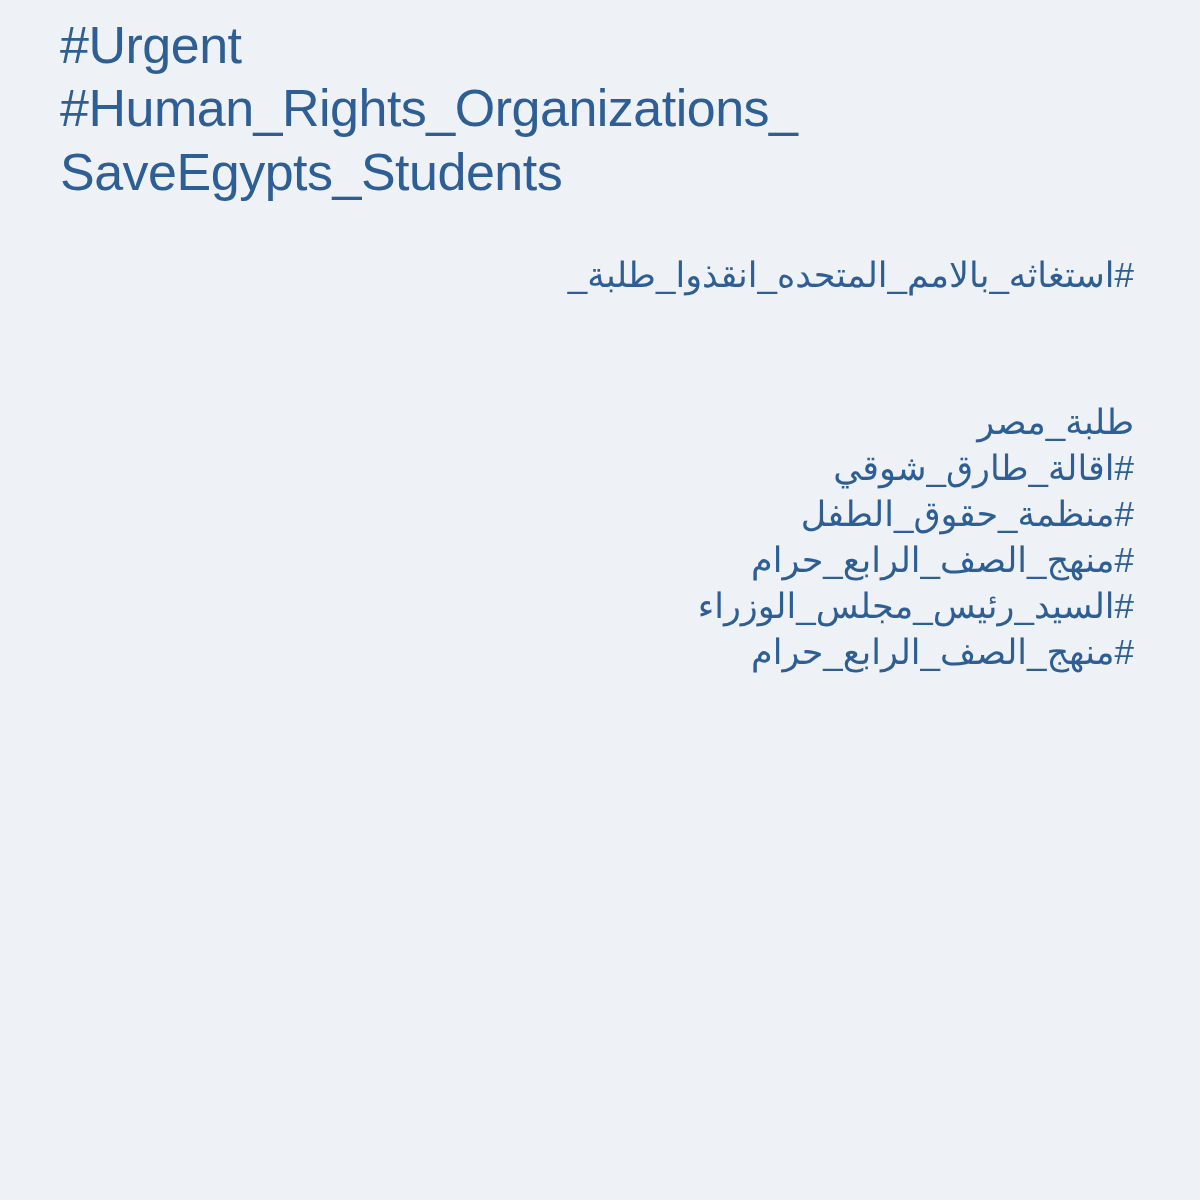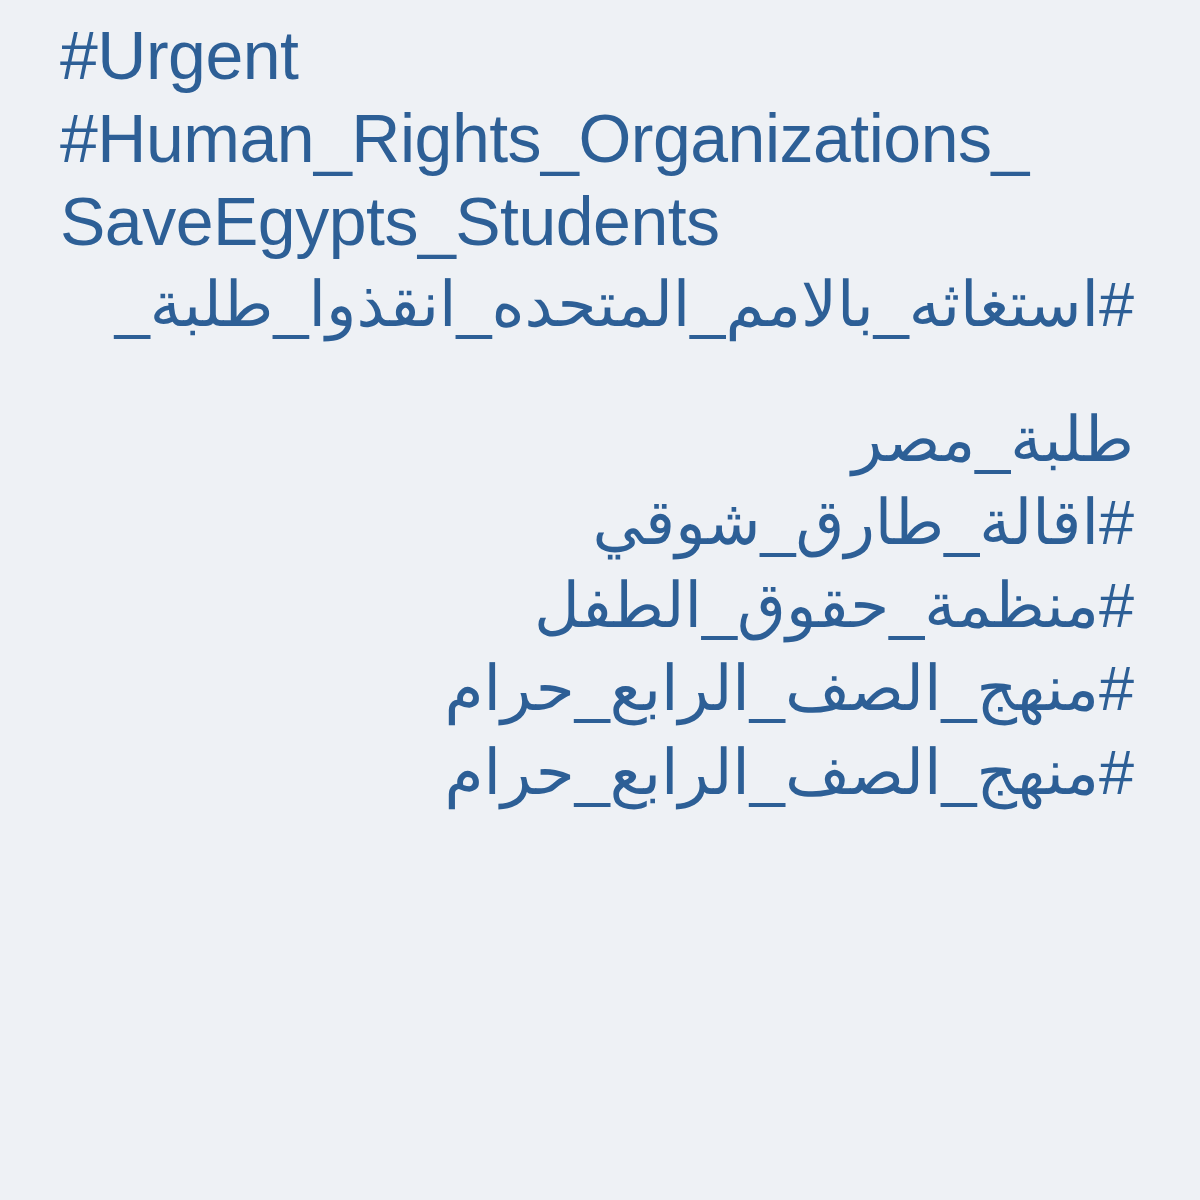--- a/index.html
+++ b/index.html
@@ -25,38 +25,39 @@
     left: 0;
     top: 0;
     width: 1200px;
     padding: 14px 60px 0 60px;
     box-sizing: border-box;
   }
   .ltr-block {
     direction: ltr;
     text-align: left;
     color: #2d5f96;
-    font-size: 68px;
+    font-size: 52px;
     line-height: 1.22;
     font-weight: 400;
     letter-spacing: -0.5px;
     word-break: break-word;
   }
   .ltr-line {
     display: block;
     white-space: pre-wrap;
   }
   .rtl-block {
     direction: rtl;
     text-align: right;
     color: #2d5f96;
-    font-size: 63px;
+    font-size: 35px;
     line-height: 1.32;
     font-weight: 400;
     padding-right: 6px;
+    margin-top: 48px;
   }
   .rtl-line {
     display: block;
     white-space: pre-wrap;
   }
   .gap {
     display: block;
     height: 52px;
   }
   .clipped {
@@ -80,18 +81,19 @@
       <span class="rtl-line">#استغاثه_بالامم_المتحده_انقذوا_طلبة_</span>
     </div>
 
     <span class="gap"></span>
 
     <div class="rtl-block" style="color: rgb(45, 95, 150);">
       <span class="rtl-line">طلبة_مصر</span>
       <span class="rtl-line">#اقالة_طارق_شوقي</span>
       <span class="rtl-line">#منظمة_حقوق_الطفل</span>
       <span class="rtl-line">#منهج_الصف_الرابع_حرام</span>
+      <span class="rtl-line">#السيد_رئيس_مجلس_الوزراء</span>
       <span class="rtl-line">#منهج_الصف_الرابع_حرام</span>
     </div>
 
   </div>
 
 </div>
 
 </body></html>

